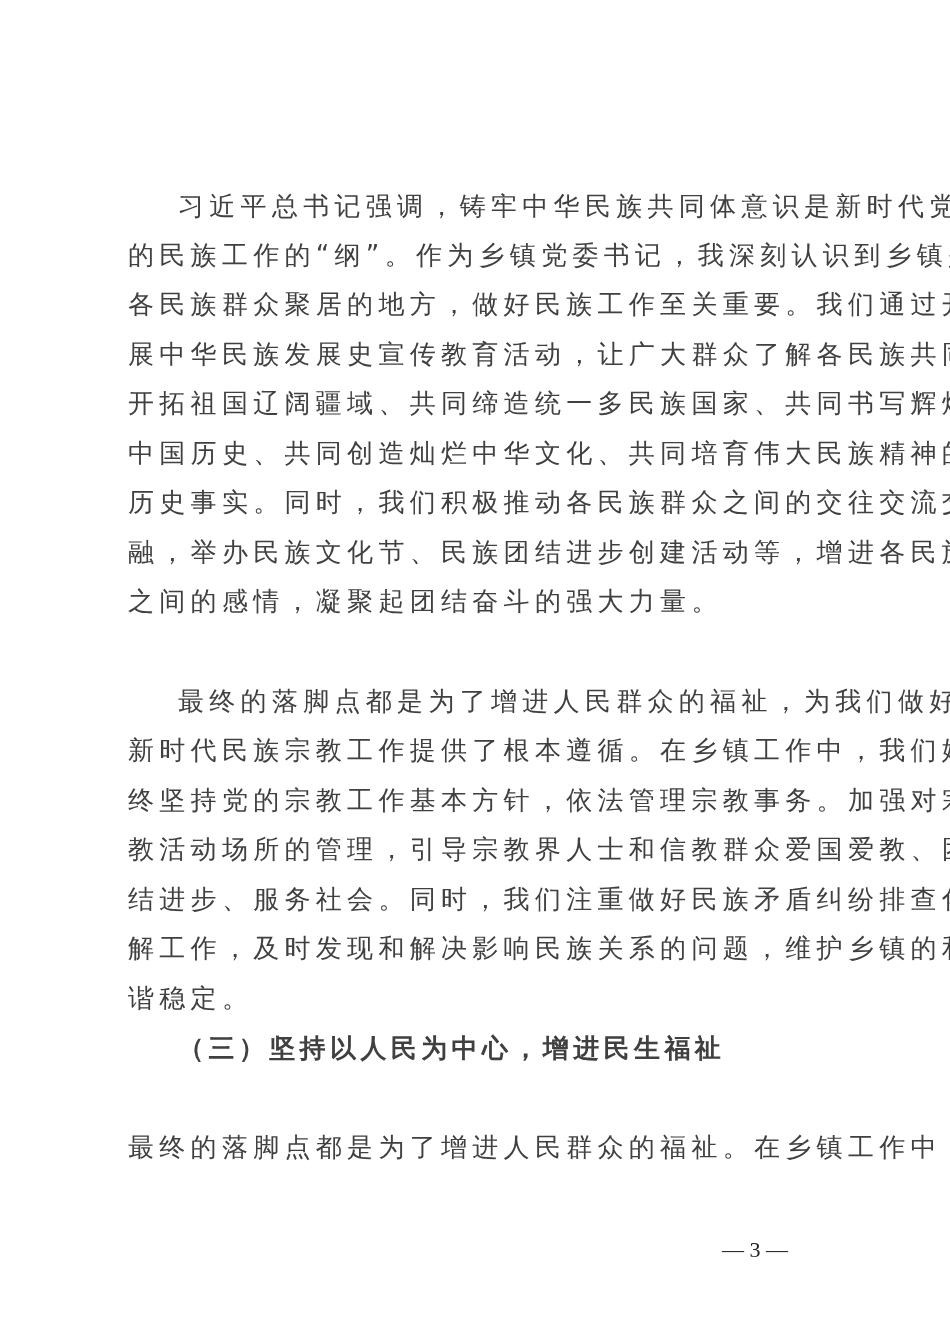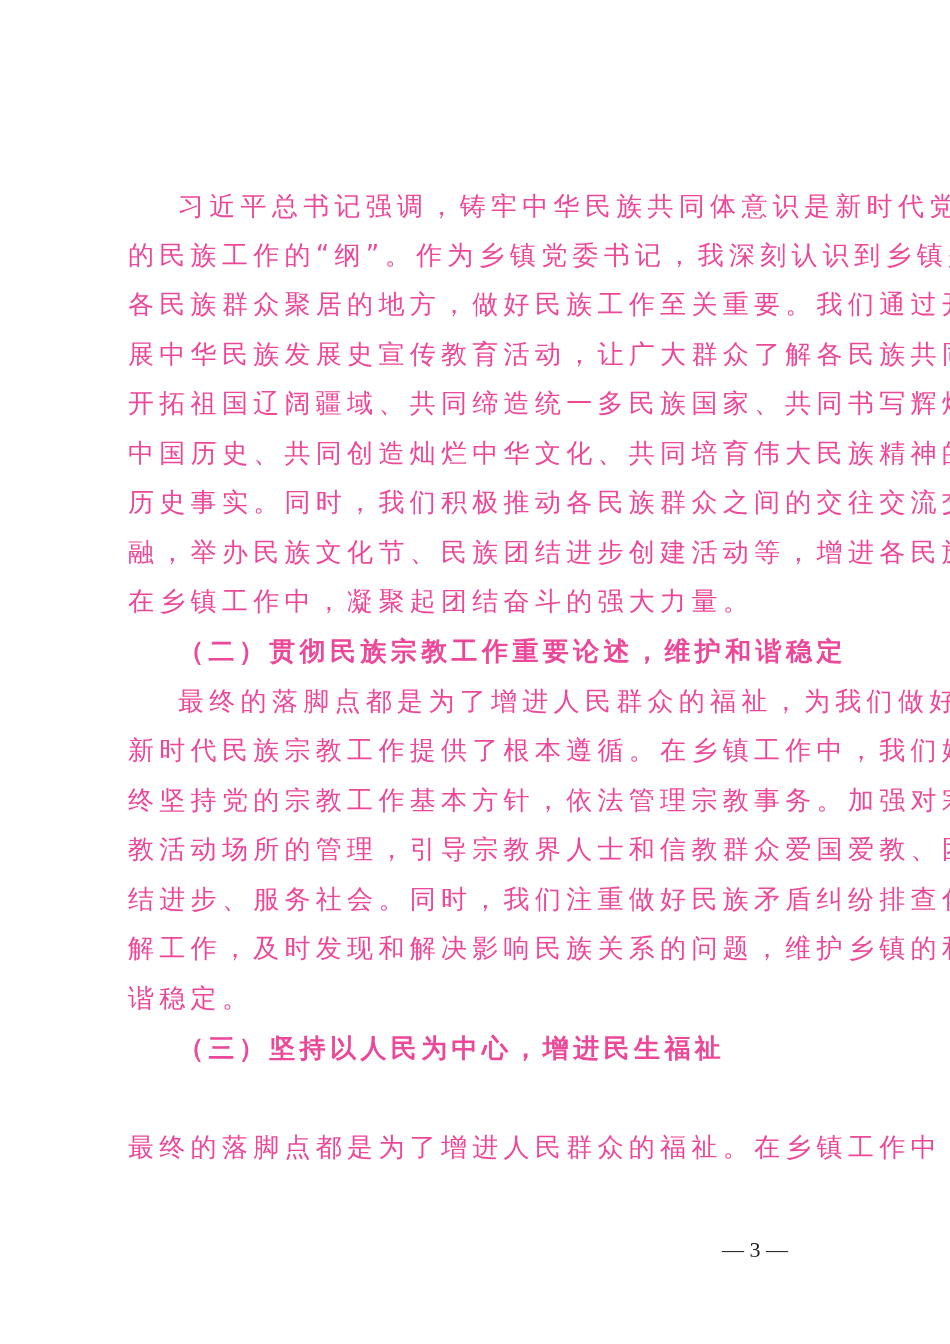--- a/index.html
+++ b/index.html
@@ -6,21 +6,21 @@
     body { width: 950px; height: 1344px; position: relative; overflow: hidden; }
     .page {
       position: absolute; left: 0; top: 0; width: 950px; height: 1344px;
       background: #ffffff; color: #000000;
       font-family: "DejaVu Sans", "Liberation Sans", sans-serif;
     }
     .line {
       position: absolute; left: 128px; width: 704px;
       font-size: 26px; line-height: 32px; height: 32px;
       white-space: nowrap; letter-spacing: 5.3px;
-      color: #ec4899;
+      color: #404040;
     }
     .indent { left: 178px; }
     .heading { left: 178px; font-weight: bold; letter-spacing: 4.4px; }
     .page-number {
       position: absolute; left: 722px; top: 1238px;
       font-family: "Liberation Serif", "DejaVu Serif", serif;
       font-size: 22px; line-height: 24px; color: #222222; white-space: nowrap;
     }
   </style>
 </head>
@@ -28,23 +28,22 @@
 
 <div class="page">
   <div class="line indent" style="top:190px">习近平总书记强调，铸牢中华民族共同体意识是新时代党</div>
   <div class="line" style="top:239px">的民族工作的“纲”。作为乡镇党委书记，我深刻认识到乡镇是</div>
   <div class="line" style="top:288px">各民族群众聚居的地方，做好民族工作至关重要。我们通过开</div>
   <div class="line" style="top:338px">展中华民族发展史宣传教育活动，让广大群众了解各民族共同</div>
   <div class="line" style="top:387px">开拓祖国辽阔疆域、共同缔造统一多民族国家、共同书写辉煌</div>
   <div class="line" style="top:437px">中国历史、共同创造灿烂中华文化、共同培育伟大民族精神的</div>
   <div class="line" style="top:486px">历史事实。同时，我们积极推动各民族群众之间的交往交流交</div>
   <div class="line" style="top:536px">融，举办民族文化节、民族团结进步创建活动等，增进各民族</div>
-  <div class="line" style="top:585px">在乡镇工作中，凝聚起团结奋斗的强大力量。</div>
+  <div class="line" style="top:585px">之间的感情，凝聚起团结奋斗的强大力量。</div>
 
-  <div class="line heading" style="top:635px">（二）贯彻民族宗教工作重要论述，维护和谐稳定</div>
 
   <div class="line indent" style="top:685px">最终的落脚点都是为了增进人民群众的福祉，为我们做好</div>
   <div class="line" style="top:734px">新时代民族宗教工作提供了根本遵循。在乡镇工作中，我们始</div>
   <div class="line" style="top:784px">终坚持党的宗教工作基本方针，依法管理宗教事务。加强对宗</div>
   <div class="line" style="top:833px">教活动场所的管理，引导宗教界人士和信教群众爱国爱教、团</div>
   <div class="line" style="top:883px">结进步、服务社会。同时，我们注重做好民族矛盾纠纷排查化</div>
   <div class="line" style="top:932px">解工作，及时发现和解决影响民族关系的问题，维护乡镇的和</div>
   <div class="line" style="top:982px">谐稳定。</div>
 
   <div class="line heading" style="top:1032px">（三）坚持以人民为中心，增进民生福祉</div>

